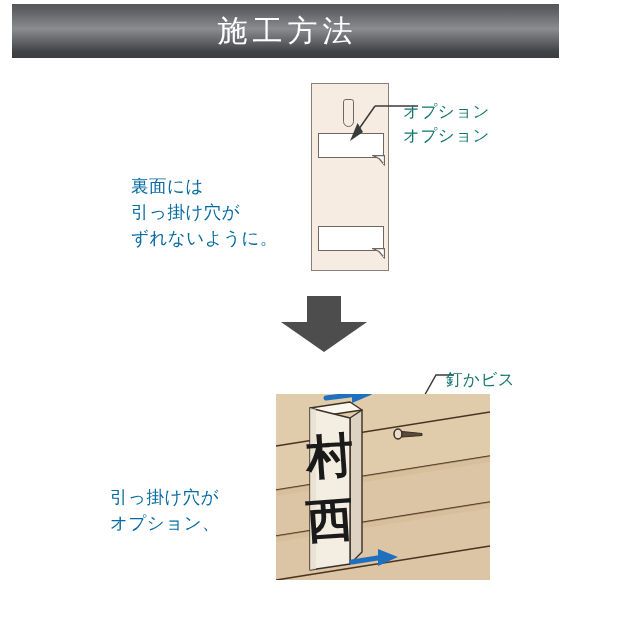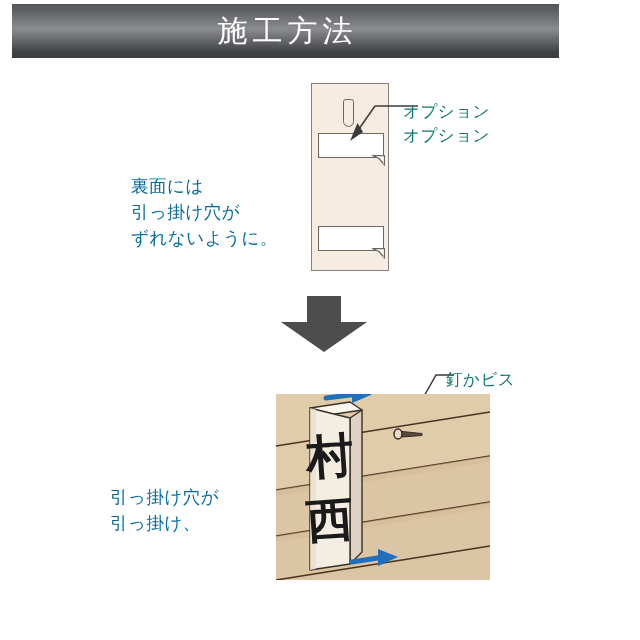--- a/index.html
+++ b/index.html
@@ -195,21 +195,21 @@
 </div>
 
 <div id="down-arrow">
   <svg width="86" height="56" viewBox="0 0 86 56">
     <path d="M26 0 L60 0 L60 26 L86 26 L43 56 L0 26 L26 26 Z" fill="#4d4d4d"></path>
   </svg>
 </div>
 
 <div class="body-text" id="mount-note">
   <div>引っ掛け穴が</div>
-  <div>引っ掛け、</div>
+  <div>オプション、</div>
 </div>
 
 <div id="fastener-leader">
   <svg width="46" height="56" viewBox="0 0 46 56">
     <path d="M44 3 L26 3 L4 42" stroke="#3a3a3a" stroke-width="1.5" fill="none"></path>
   </svg>
 </div>
 
 <div class="callout-text" id="fastener-label">釘かビス</div>
 

